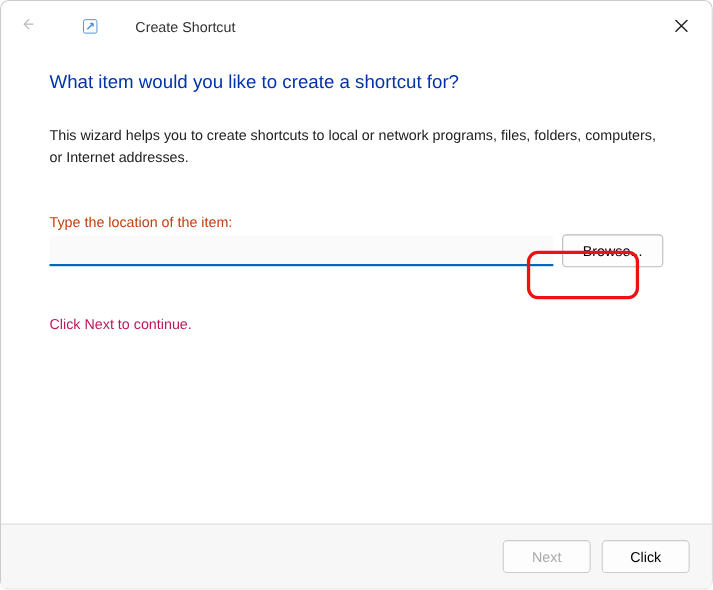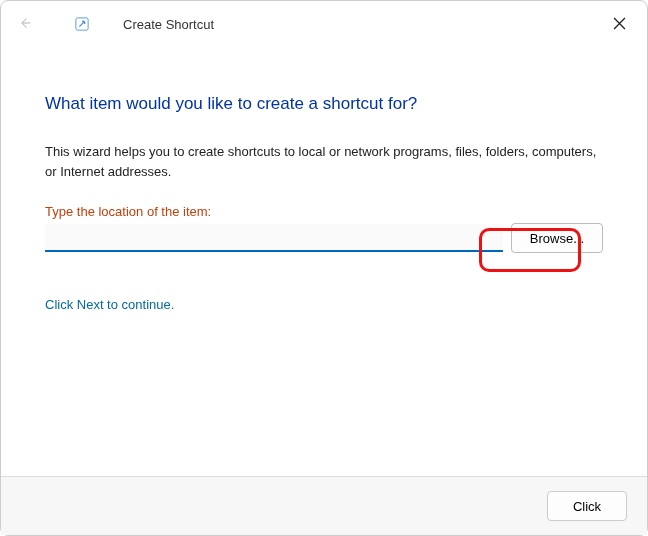--- a/index.html
+++ b/index.html
@@ -73,27 +73,26 @@
     }
     .content {
       padding: 24px 44px 0 44px;
       flex: 1;
     }
     .heading {
       color: #0033aa;
       font-size: 17px;
       font-weight: 400;
       margin-bottom: 28px;
-      margin-top: 29px;
     }
     .description {
       font-size: 13px;
       color: #222;
       line-height: 1.5;
-      margin-bottom: 23px;
+      margin-bottom: 42px;
     }
     .field-label {
       font-size: 13px;
       color: #c2410c;
       margin-bottom: 4px;
     }
     .input-row {
       display: flex;
       align-items: center;
       gap: 8px;
@@ -121,21 +120,21 @@
       font-family: inherit;
     }
     .browse-highlight {
       position: absolute;
       border: 3px solid #e11;
       border-radius: 10px;
       pointer-events: none;
     }
     .instruction {
       font-size: 13px;
-      color: #0369a1;
+      color: #be185d;
     }
     .footer {
       border-top: 1px solid #ddd;
       background: #f7f7f7;
       padding: 14px 20px;
       display: flex;
       justify-content: flex-end;
       gap: 10px;
     }
     .footer-btn {
@@ -186,18 +185,19 @@
     <p class="description">This wizard helps you to create shortcuts to local or network programs, files, folders, computers, or Internet addresses.</p>
     <div class="field-label">Type the location of the item:</div>
     <div class="input-row">
       <input type="text" class="location-input" value="" style="">
       <button class="browse-btn">Browse...</button>
     </div>
     <p class="instruction">Click Next to continue.</p>
   </div>
 
   <div class="footer">
+    <button class="footer-btn" disabled="">Next</button>
     <button class="footer-btn">Click</button>
   </div>
 
   <div class="browse-highlight" id="hl" style="top: 227px; left: 478px; width: 102px; height: 44px;"></div>
 
 </div>
 
 </body></html>

